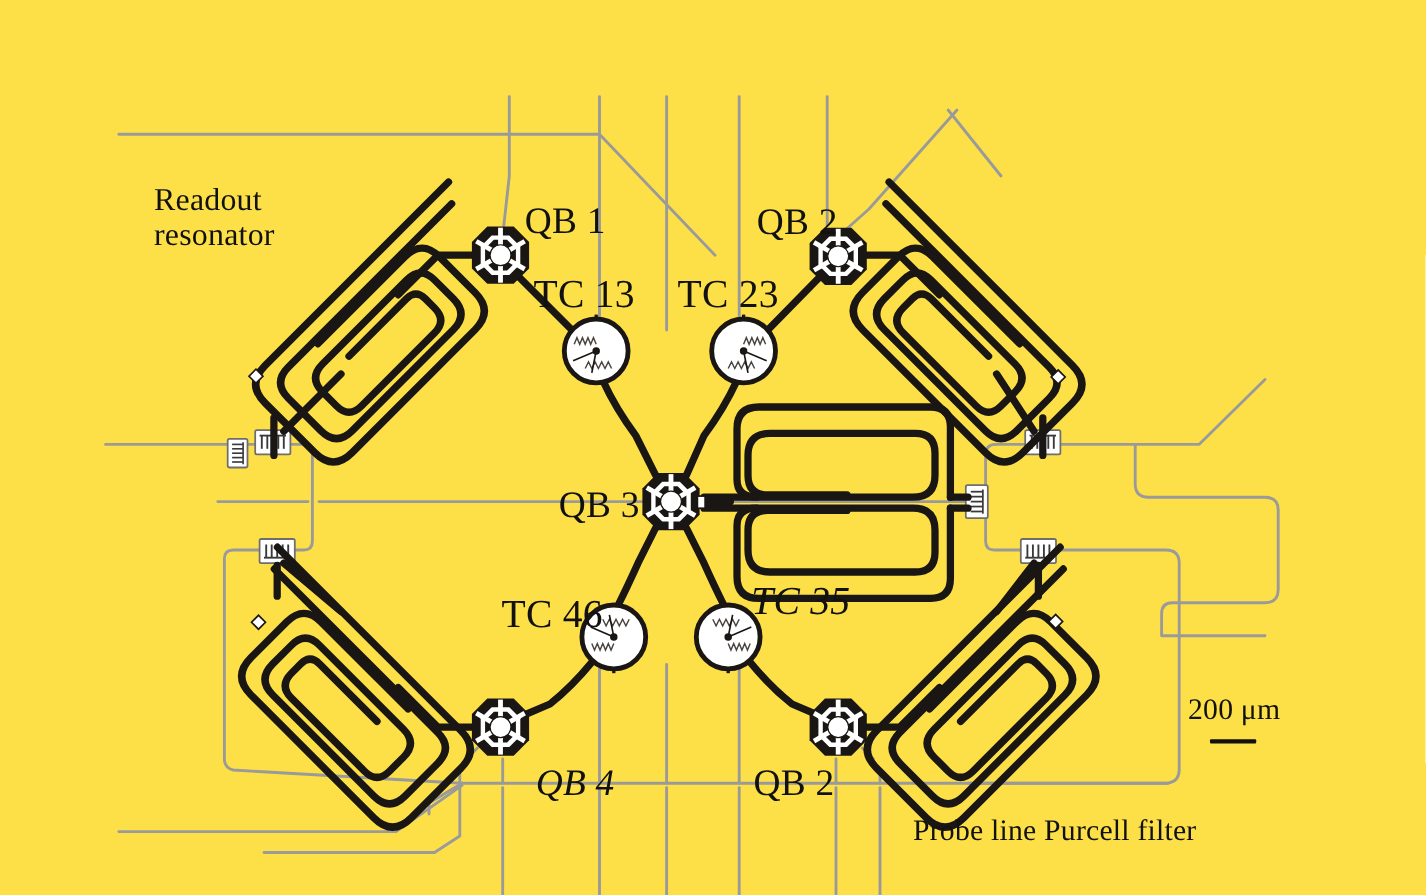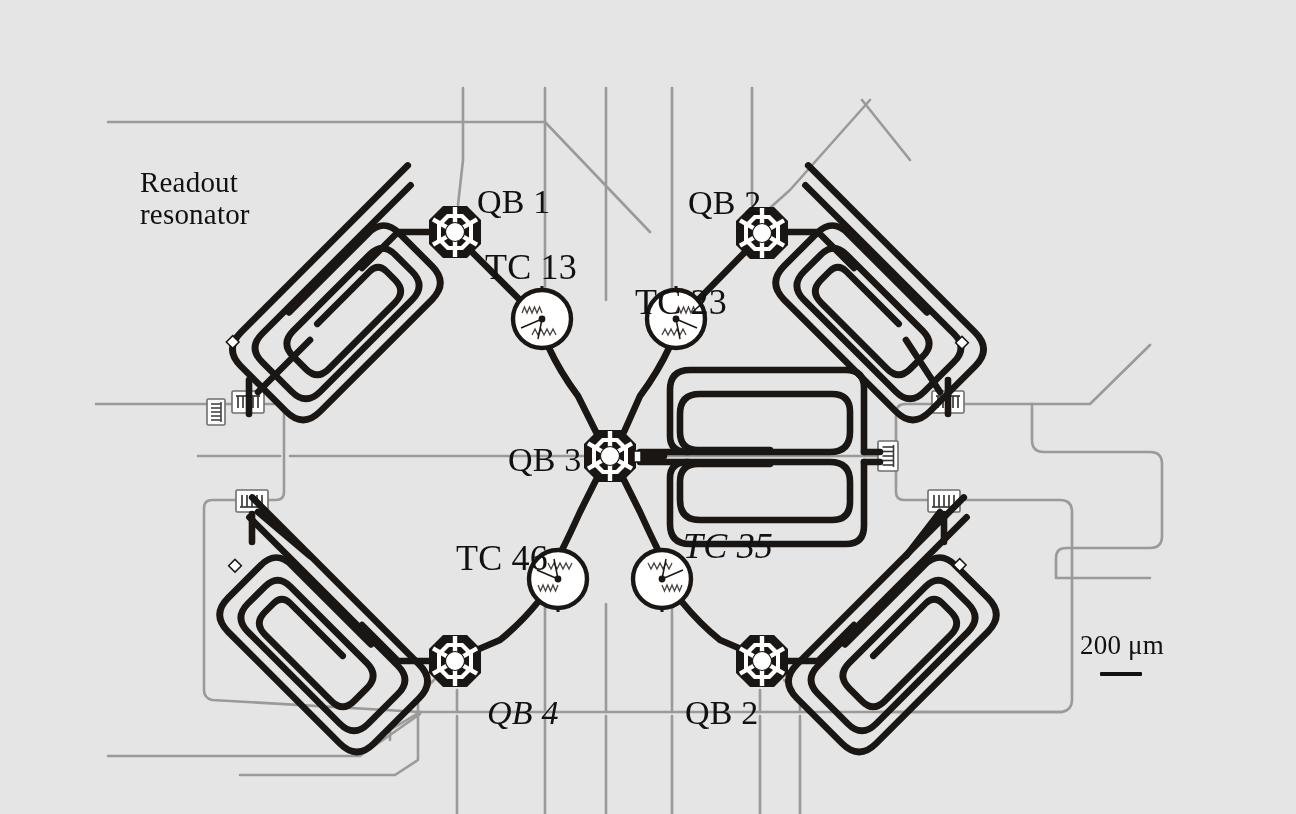--- a/index.html
+++ b/index.html
@@ -8,21 +8,21 @@
     padding: 0;
     background: #ffffff;
   }
   body {
     font-family: "Liberation Serif", "DejaVu Serif", serif;
   }
   #stage {
     position: relative;
     width: 1296px;
     height: 814px;
-    background: #e5e5e5;
+    background: #fde047;
     overflow: hidden;
   }
   #chipsvg {
     position: absolute;
     left: 0;
     top: 0;
     width: 1296px;
     height: 814px;
   }
   .lbl {
@@ -403,21 +403,22 @@
   </div>
 
 
   <div class="lbl lbl-qb" style="left:477px; top:183px;">QB 1</div>
   <div class="lbl lbl-qb" style="left:688px; top:184px;">QB 2</div>
   <div class="lbl lbl-qb" style="left:508px; top:413px;margin-top:28px;">QB 3</div>
   <div class="lbl lbl-qb" style="left:487px; top:694px;font-style:italic;">QB 4</div>
   <div class="lbl lbl-qb" style="left:685px; top:694px;">QB 2</div>
 
   <div class="lbl lbl-tc" style="left:485px; top:247px;">TC 13</div>
-  <div class="lbl lbl-tc" style="left:635px; top:247px;margin-top:35px;">TC 23</div>
+  <div class="lbl lbl-tc" style="left:616px; top:247px;">TC 23</div>
   <div class="lbl lbl-tc" style="left:456px; top:538px;">TC 46</div>
   <div class="lbl lbl-tc" style="left:683px; top:526px;font-style:italic;">TC 35</div>
 
   <div class="lbl lbl-scale" style="left:1080px; top:630px;">200 μm</div>
   <div class="scalebar-line" style="left:1100px; top:672px; width:42px;"></div>
 
+  <div class="lbl lbl-probe" style="left:830px; top:740px;">Probe line Purcell filter</div>
 
 </div>
 
 </body></html>

